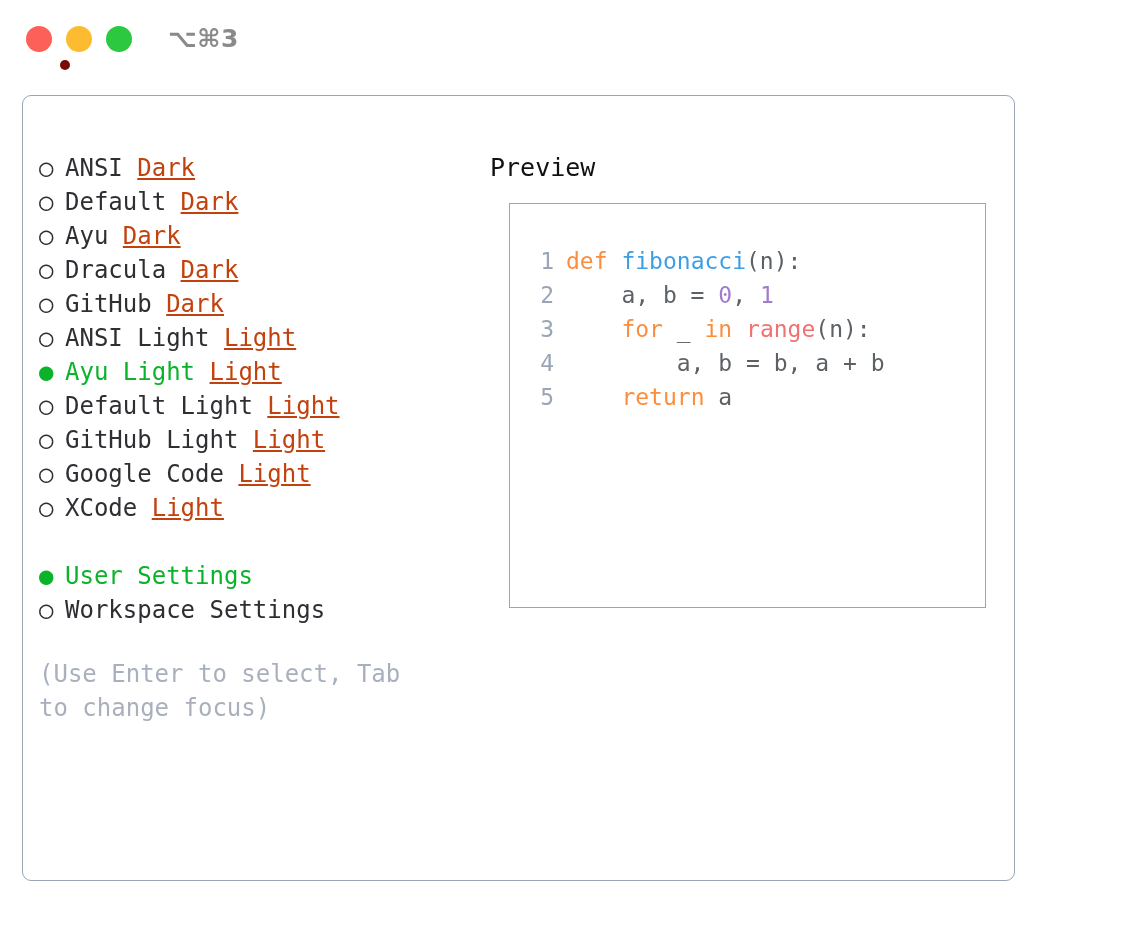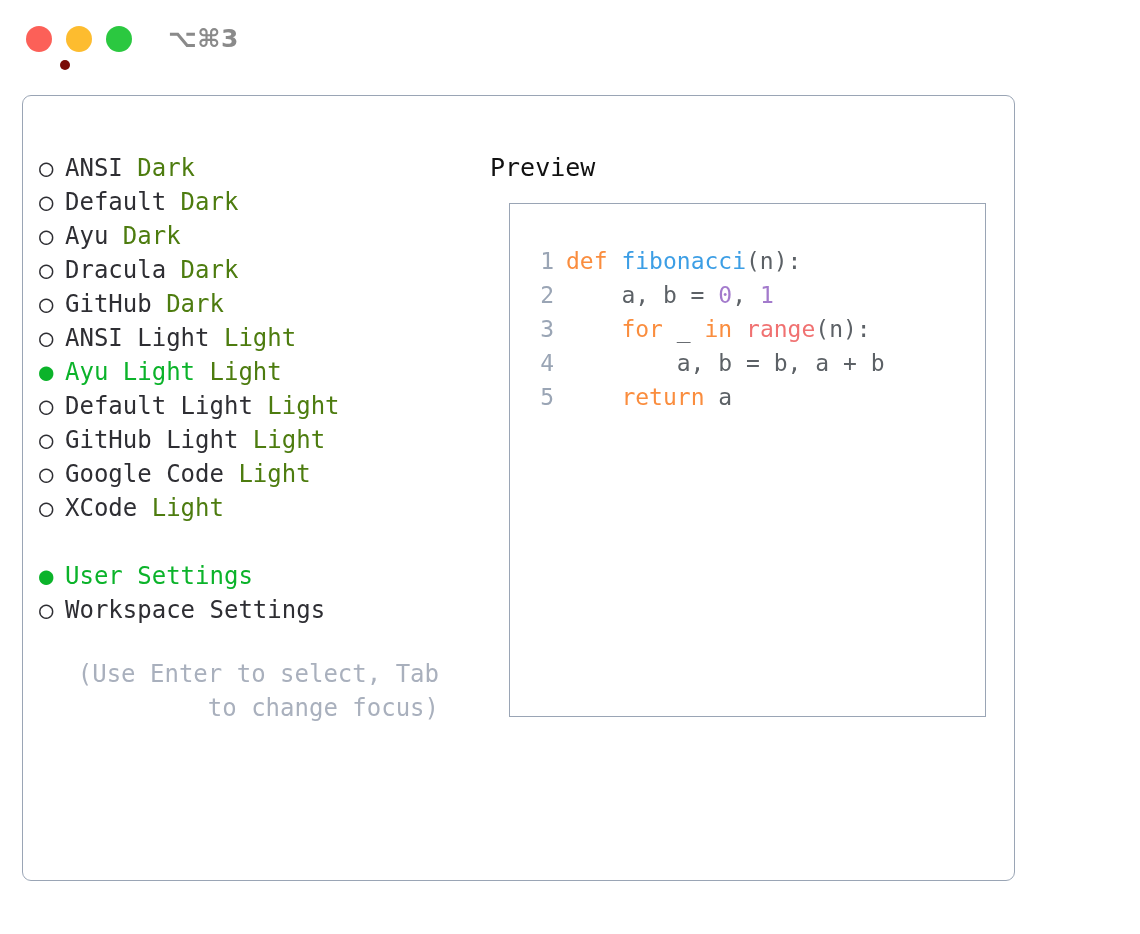--- a/index.html
+++ b/index.html
@@ -98,54 +98,53 @@
     display: block;
   }
   .bullet {
     display: inline-block;
     width: 26px;
     white-space: pre;
   }
   .opt-name { color: #2e2e33; }
   .opt-row.selected .opt-name { color: #0bb32a; }
   .opt-row.selected .bullet { color: #0bb32a; }
-  .opt-kind { color: #4d7c0f; }
+  .opt-kind { color: #c2410c; text-decoration: underline; }
   .spacer-row { height: 34px; }
   .section-hdr {
     font-size: 24px;
     line-height: 34px;
     color: #2e2e33;
     white-space: pre;
     display: block;
   }
   #hint {
     margin-top: 30px;
     font-size: 24px;
     line-height: 34px;
     color: #a9b0bd;
     width: 400px;
-    text-align: right;
   }
 
   
   #preview-label {
     position: absolute;
     left: 467px;
     top: 55px;
     font-size: 25px;
     color: #111111;
     line-height: 34px;
     white-space: pre;
   }
   #preview-box {
     position: absolute;
     left: 486px;
     top: 107px;
     width: 477px;
-    height: 514px;
+    height: 405px;
     border: 1.5px solid #9aa5b5;
     background: #ffffff;
     box-sizing: border-box;
     padding-left: 28px;
   }
   #code-area {
     position: absolute;
     left: 18px;
     top: 40px;
     font-size: 23px;

